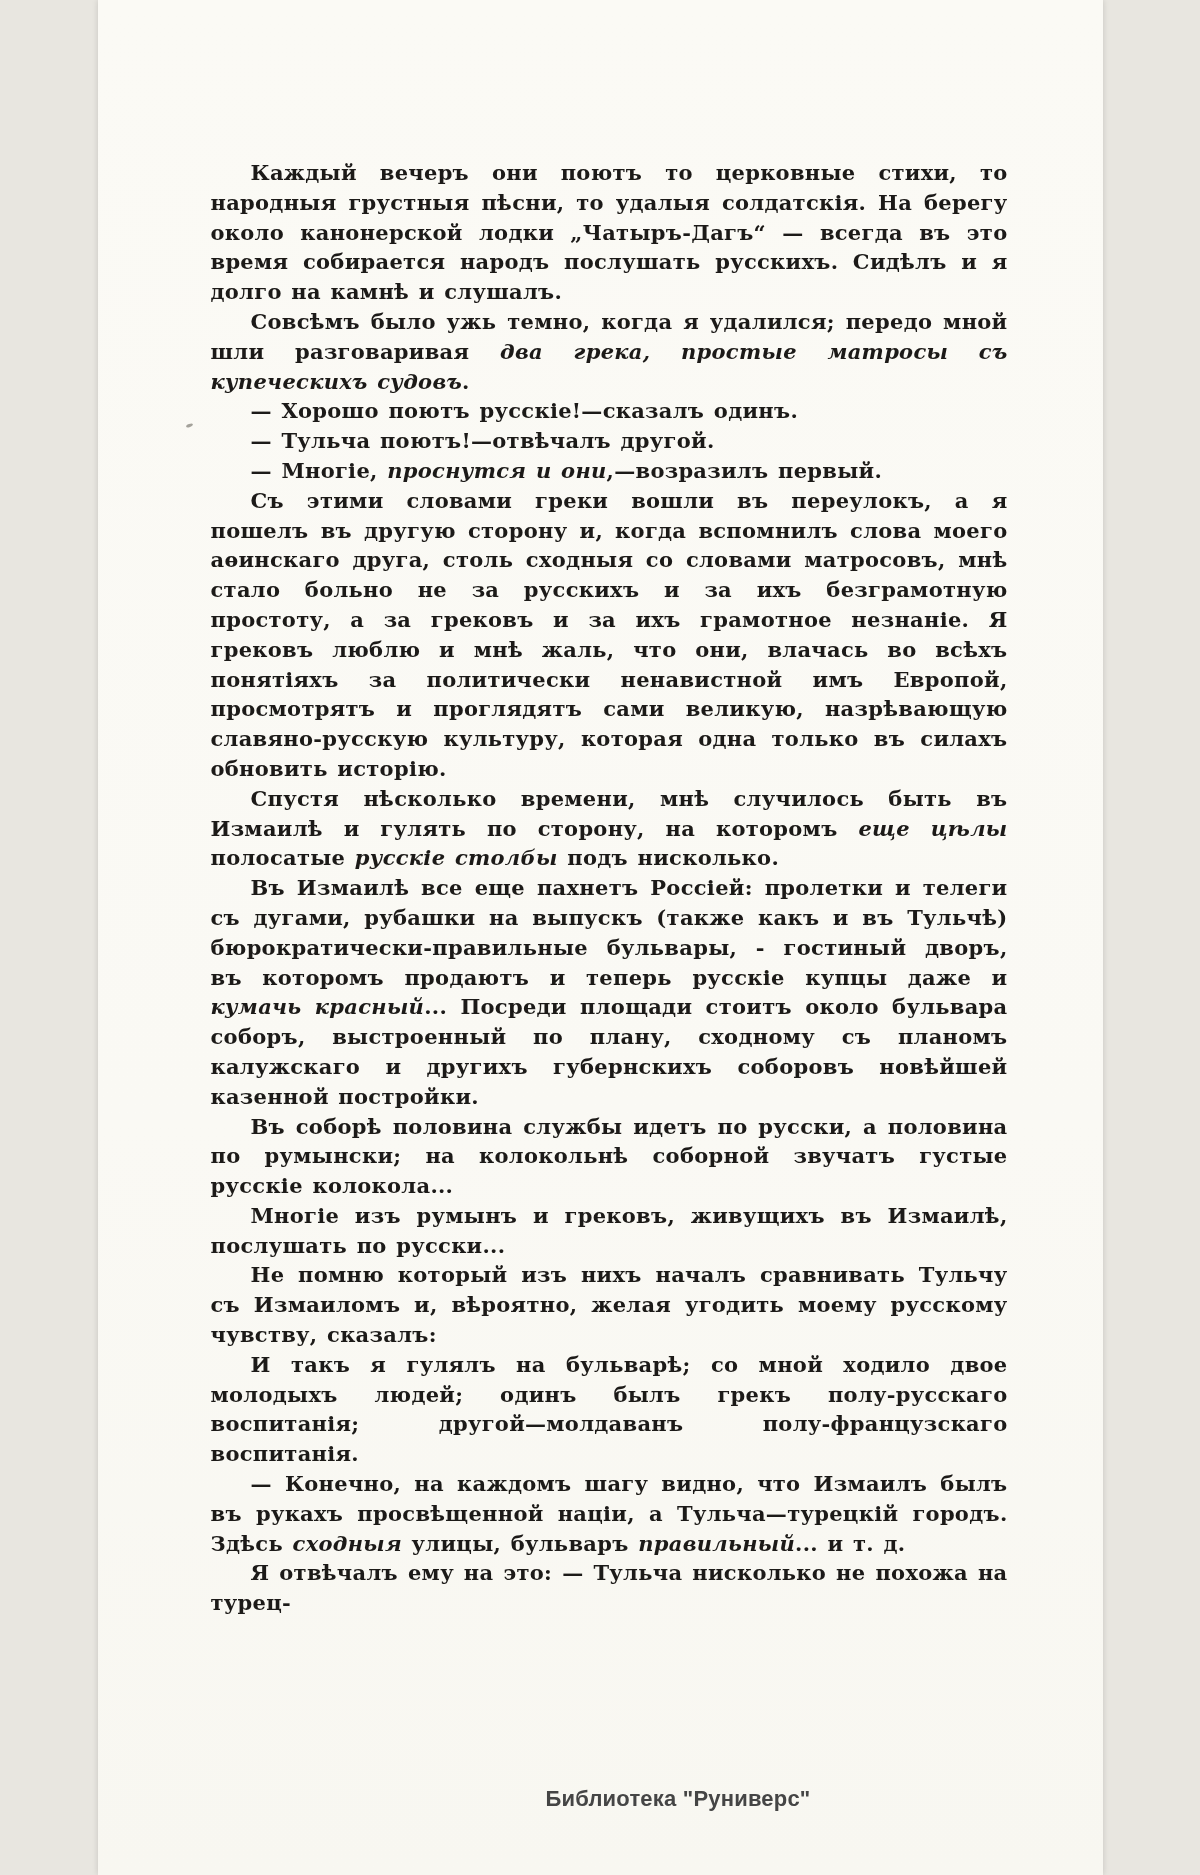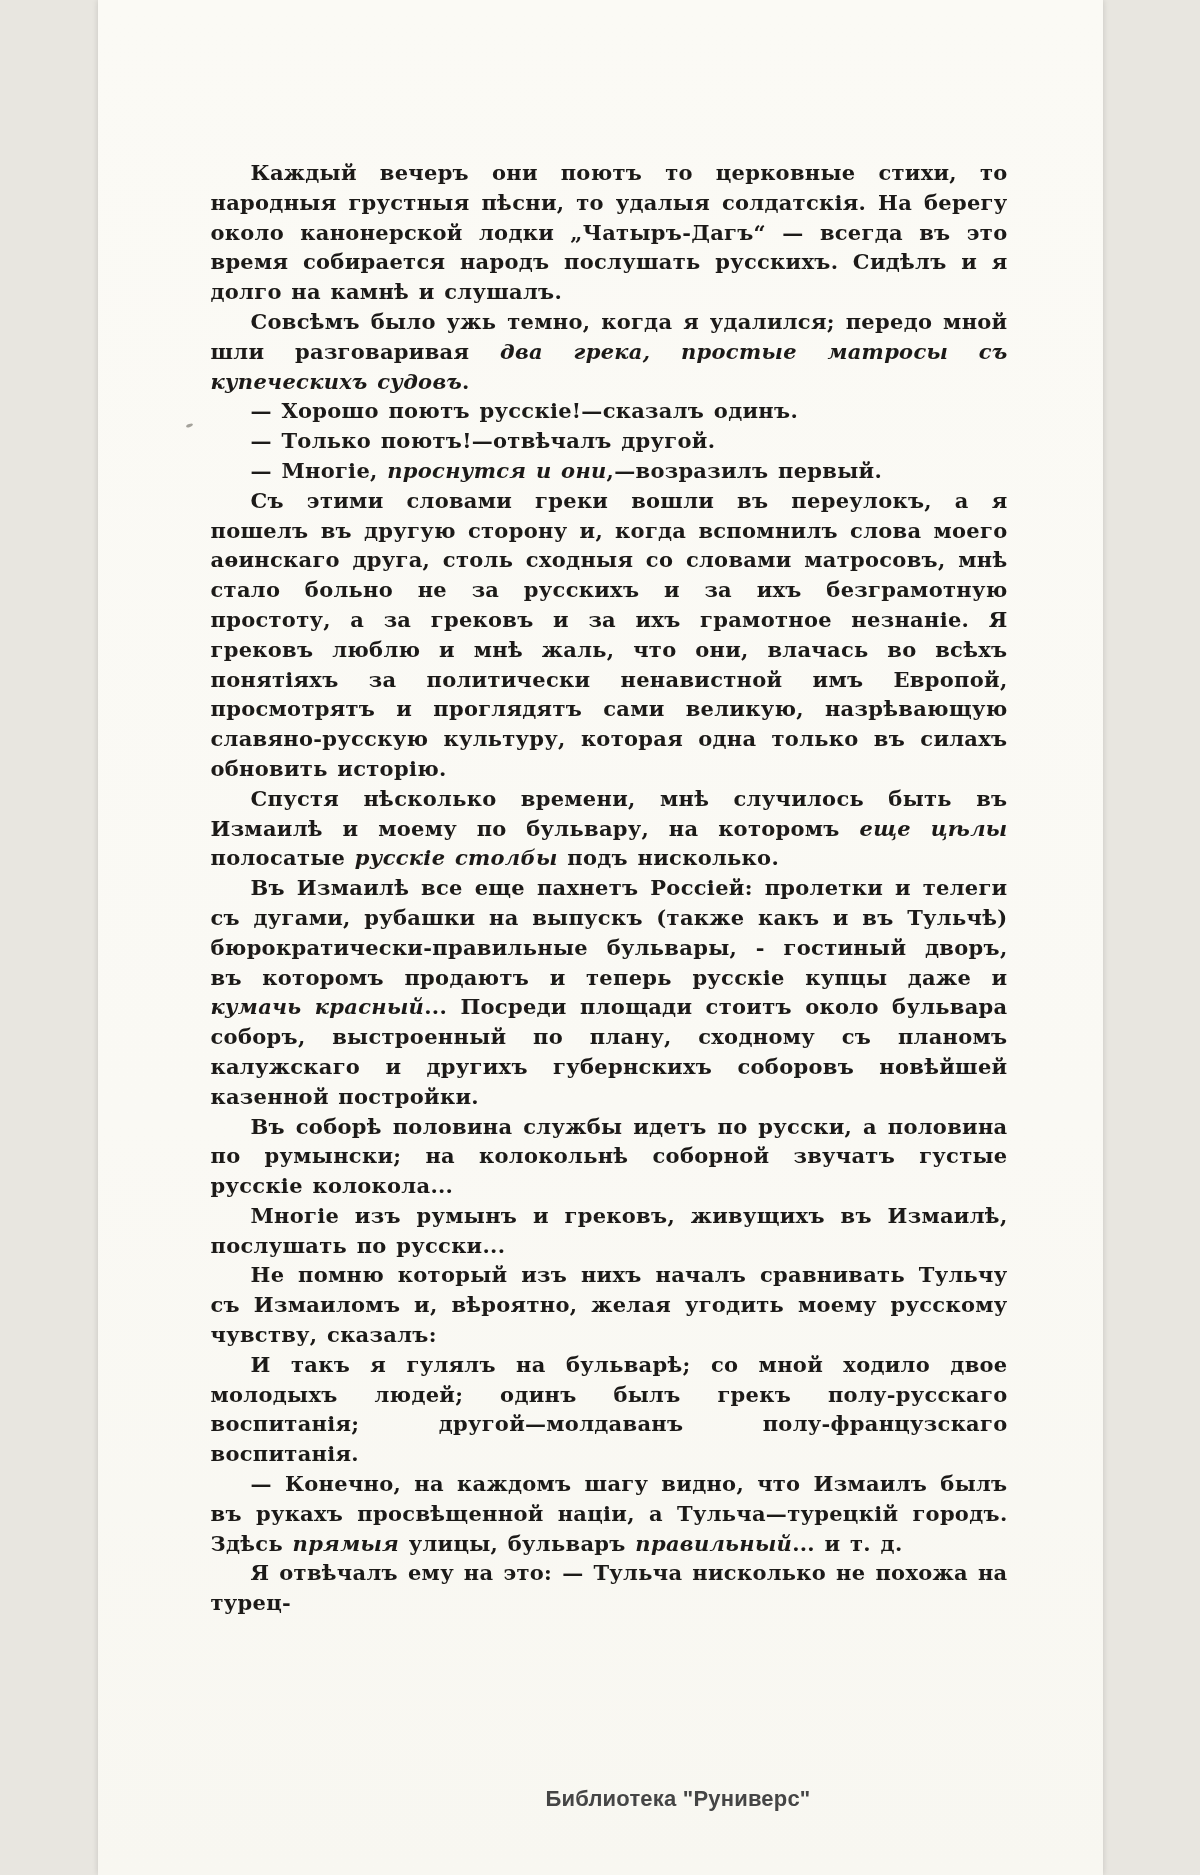--- a/index.html
+++ b/index.html
@@ -72,28 +72,28 @@
   }
 </style>
 </head>
 <body>
 
 <div class="page">
   <div class="text-block">
       <p class="para"><span>Каждый вечеръ они поютъ то церковные стихи, то народныя грустныя пѣсни, то удалыя солдатскія. На берегу около канонерской лодки „Чатыръ-Дагъ“ — всегда въ это время собирается народъ послушать русскихъ. Сидѣлъ и я долго на камнѣ и слушалъ.</span></p>
       <p class="para"><span>Совсѣмъ было ужь темно, когда я удалился; передо мной шли разговаривая </span><em>два грека, простые матросы съ купеческихъ судовъ</em><span>.</span></p>
       <p class="para"><span>— Хорошо поютъ русскіе!—сказалъ одинъ.</span></p>
-      <p class="para"><span>— Только поютъ!—отвѣчалъ другой.</span></p>
+      <p class="para"><span>— Тульча поютъ!—отвѣчалъ другой.</span></p>
       <p class="para"><span>— Многіе, </span><em>проснутся и они</em><span>,—возразилъ первый.</span></p>
       <p class="para"><span>Съ этими словами греки вошли въ переулокъ, а я пошелъ въ другую сторону и, когда вспомнилъ слова моего аѳинскаго друга, столь сходныя со словами матросовъ, мнѣ стало больно не за русскихъ и за ихъ безграмотную простоту, а за грековъ и за ихъ грамотное незнаніе. Я грековъ люблю и мнѣ жаль, что они, влачась во всѣхъ понятіяхъ за политически ненавистной имъ Европой, просмотрятъ и проглядятъ сами великую, назрѣвающую славяно-русскую культуру, которая одна только въ силахъ обновить исторію.</span></p>
-      <p class="para"><span>Спустя нѣсколько времени, мнѣ случилось быть въ Измаилѣ и моему по бульвару, на которомъ </span><em>еще цѣлы</em><span> полосатые </span><em>русскіе столбы</em><span> подъ нисколько.</span></p>
+      <p class="para"><span>Спустя нѣсколько времени, мнѣ случилось быть въ Измаилѣ и гулять по сторону, на которомъ </span><em>еще цѣлы</em><span> полосатые </span><em>русскіе столбы</em><span> подъ нисколько.</span></p>
       <p class="para"><span>Въ Измаилѣ все еще пахнетъ Россіей: пролетки и телеги съ дугами, рубашки на выпускъ (также какъ и въ Тульчѣ) бюрократически-правильные бульвары, - гостиный дворъ, въ которомъ продаютъ и теперь русскіе купцы даже и </span><em>кумачь красный</em><span>... Посреди площади стоитъ около бульвара соборъ, выстроенный по плану, сходному съ планомъ калужскаго и другихъ губернскихъ соборовъ новѣйшей казенной постройки.</span></p>
       <p class="para"><span>Въ соборѣ половина службы идетъ по русски, а половина по румынски; на колокольнѣ соборной звучатъ густые русскіе колокола...</span></p>
       <p class="para"><span>Многіе изъ румынъ и грековъ, живущихъ въ Измаилѣ, послушать по русски...</span></p>
       <p class="para"><span>Не помню который изъ нихъ началъ сравнивать Тульчу съ Измаиломъ и, вѣроятно, желая угодить моему русскому чувству, сказалъ:</span></p>
       <p class="para"><span>И такъ я гулялъ на бульварѣ; со мной ходило двое молодыхъ людей; одинъ былъ грекъ полу-русскаго воспитанія; другой—молдаванъ полу-французскаго воспитанія.</span></p>
-      <p class="para"><span>— Конечно, на каждомъ шагу видно, что Измаилъ былъ въ рукахъ просвѣщенной націи, а Тульча—турецкій городъ. Здѣсь </span><em>прямыя</em><span> улицы, бульваръ </span><em>правильный</em><span>... и т. д.</span></p>
+      <p class="para"><span>— Конечно, на каждомъ шагу видно, что Измаилъ былъ въ рукахъ просвѣщенной націи, а Тульча—турецкій городъ. Здѣсь </span><em>сходныя</em><span> улицы, бульваръ </span><em>правильный</em><span>... и т. д.</span></p>
       <p class="para"><span>Я отвѣчалъ ему на это: — Тульча нисколько не похожа на турец-</span></p>
     </div>
   <div class="artifact tick-left"></div>
   <div class="artifact tick-right"></div>
   <div class="watermark">Библиотека "Руниверс"</div>
 </div>
 
 </body></html>

